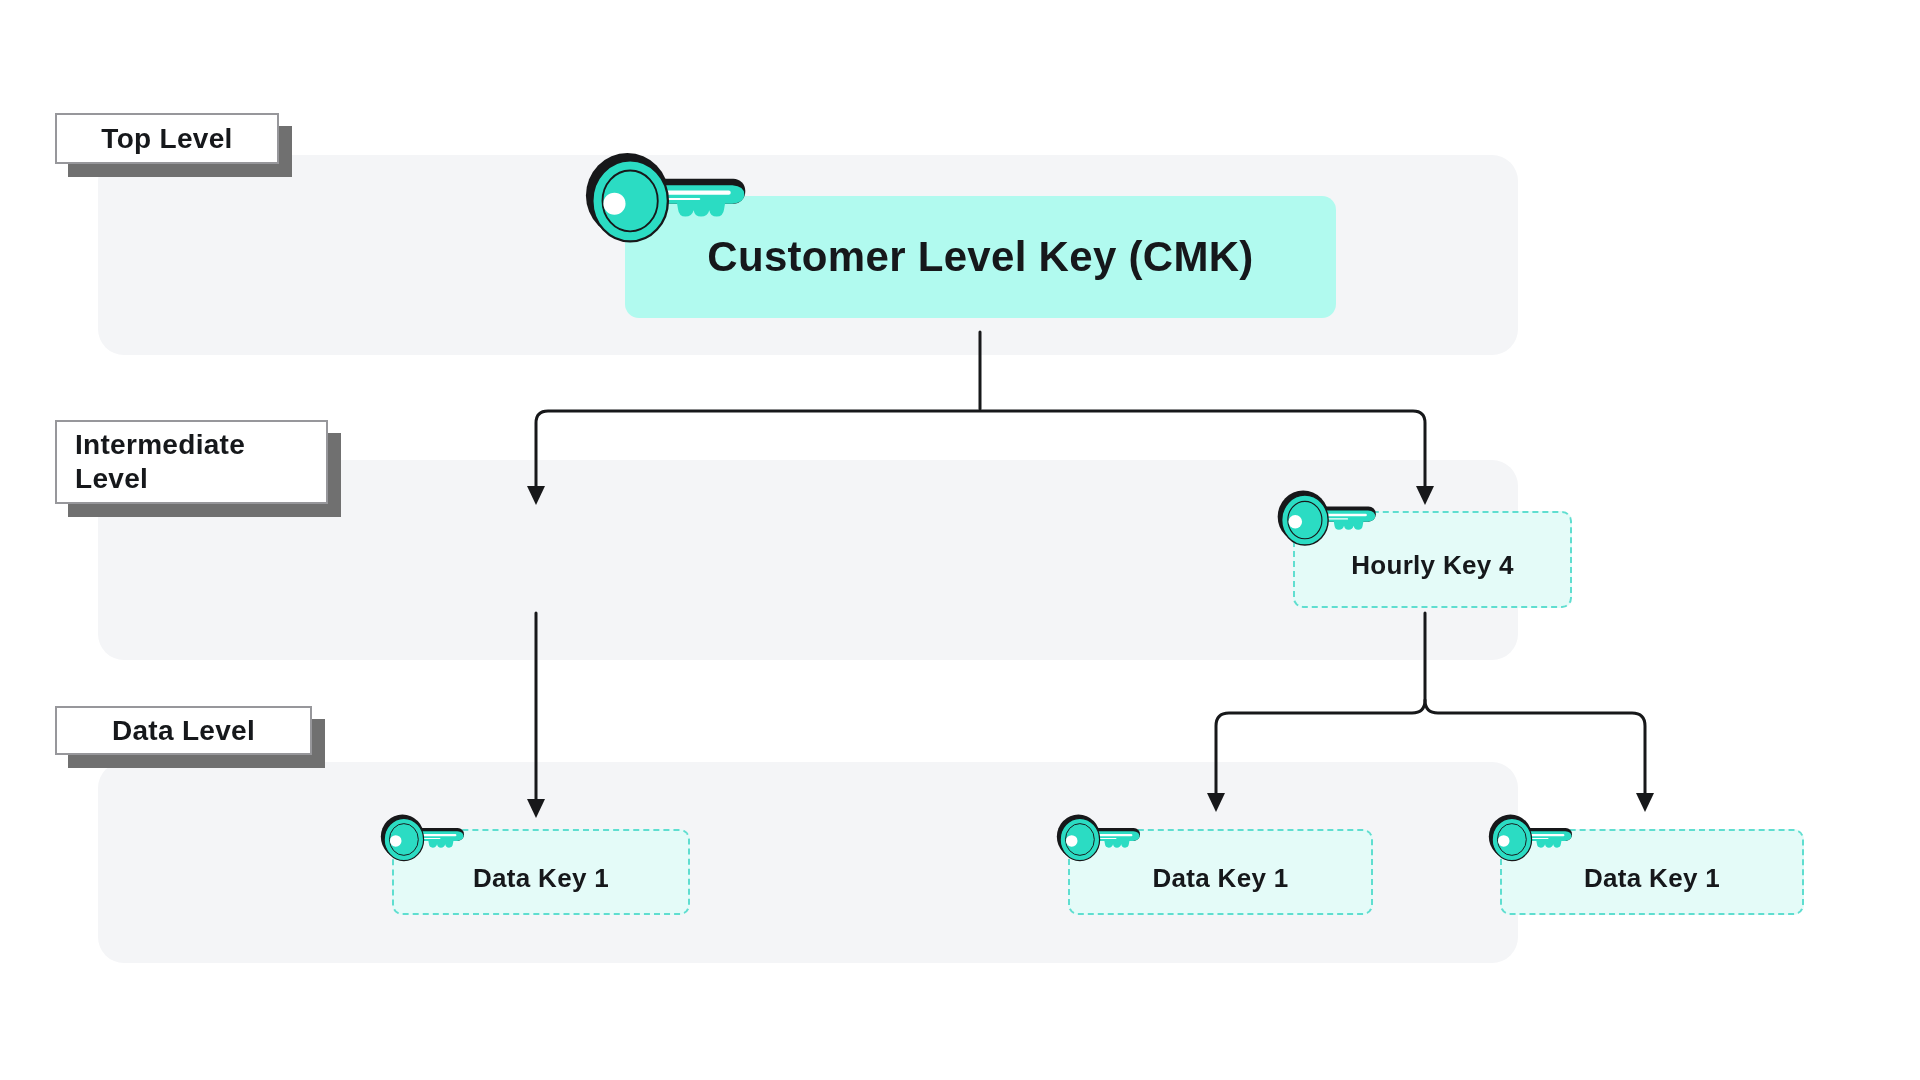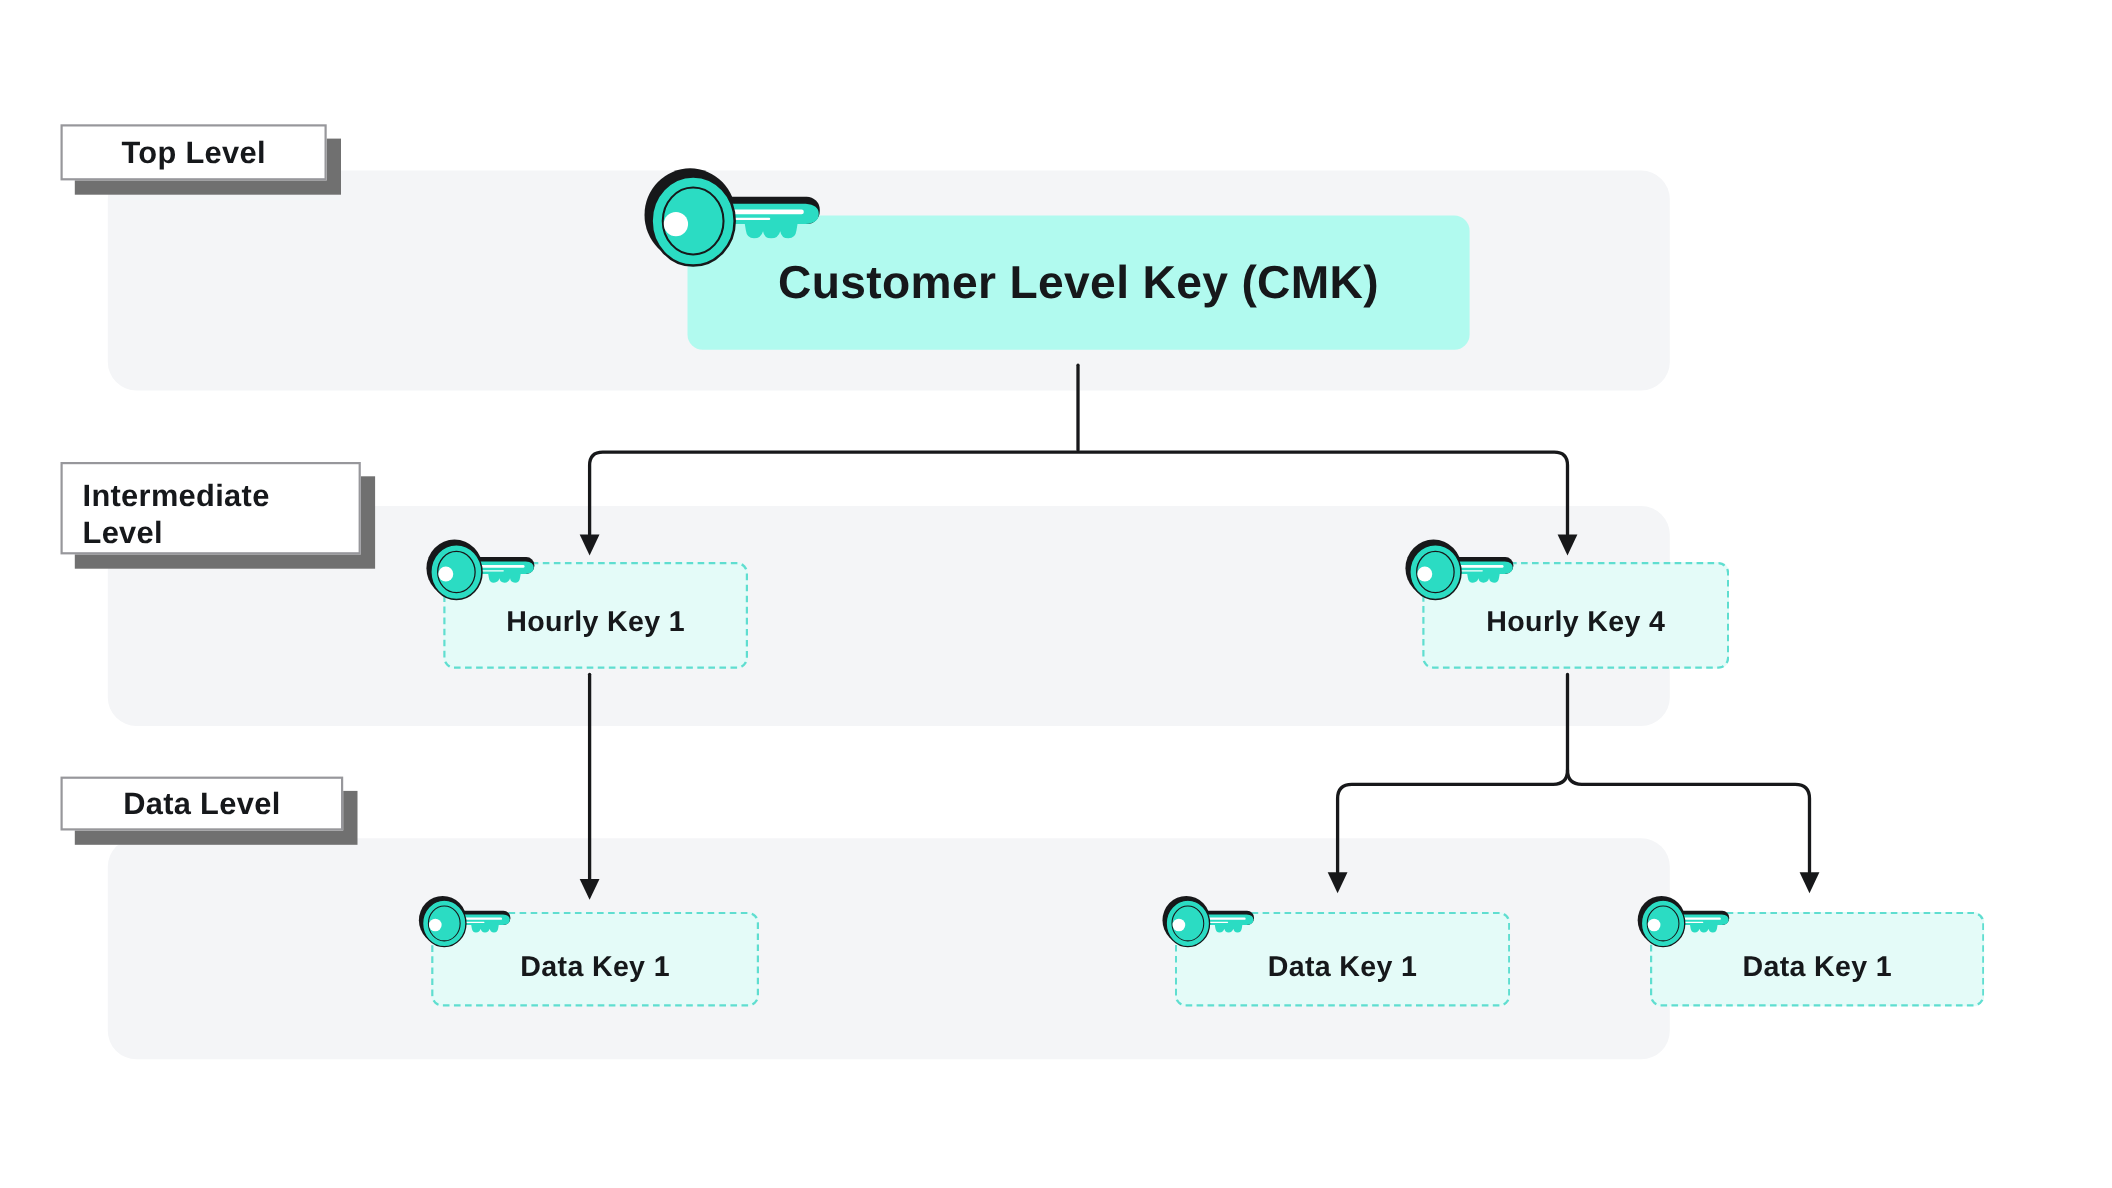--- a/index.html
+++ b/index.html
@@ -19,22 +19,22 @@
   .connectors path    { fill:none; stroke:#17181A; stroke-width:3; stroke-linecap:round; }
   .connectors polygon { fill:#17181A; }
 
   
   .label-box {
     position:absolute; background:#ffffff; border:2px solid #97979B;
     box-shadow:13px 13px 0 #707070; color:#16181B; font-weight:bold;
     font-size:28px; display:flex; align-items:center; box-sizing:border-box;
     letter-spacing:.3px;
   }
-  .label-top  { left:55px; top:113px; width:242px; height:51px; justify-content:center; }
-  .label-mid  { left:55px; top:420px; width:273px; height:84px; padding-left:18px; line-height:1.22;align-items:flex-end; }
+  .label-top  { left:55px; top:113px; width:224px; height:51px; justify-content:center; }
+  .label-mid  { left:55px; top:420px; width:273px; height:84px; padding-left:18px; line-height:1.22; }
   .label-mid .wrap { display:block; width:200px; }
   .label-data { left:55px; top:706px; width:257px; height:49px; justify-content:center;text-align:center; }
 
   
   .node {
     position:absolute; display:flex; align-items:center; justify-content:center;
     color:#16181B; font-weight:bold; box-sizing:border-box; letter-spacing:.3px;
   }
   .node-cmk {
     left:625px; top:196px; width:711px; height:122px;
@@ -105,26 +105,20 @@
     <span>Data Level</span>
   </div>
 
   <div class="node node-cmk">
     <svg class="key key-lg">
         <use href="#keyicon"></use>
       </svg>
     <span>Customer Level Key (CMK)</span>
   </div>
 
-  <div class="node node-key node-h1">
-    <svg class="key key-md">
-        <use href="#keyicon"></use>
-      </svg>
-    <span>Hourly Key 1</span>
-  </div>
   <div class="node node-key node-h2">
     <svg class="key key-md">
         <use href="#keyicon"></use>
       </svg>
     <span>Hourly Key 4</span>
   </div>
 
   <div class="node node-key node-d1">
     <svg class="key key-sm">
         <use href="#keyicon"></use>

